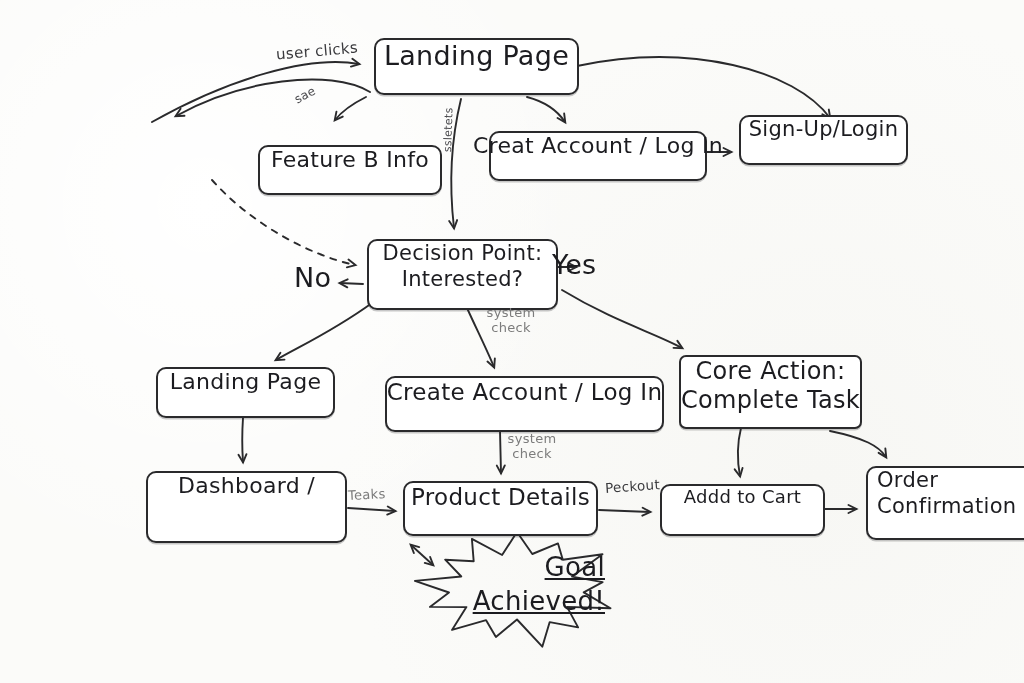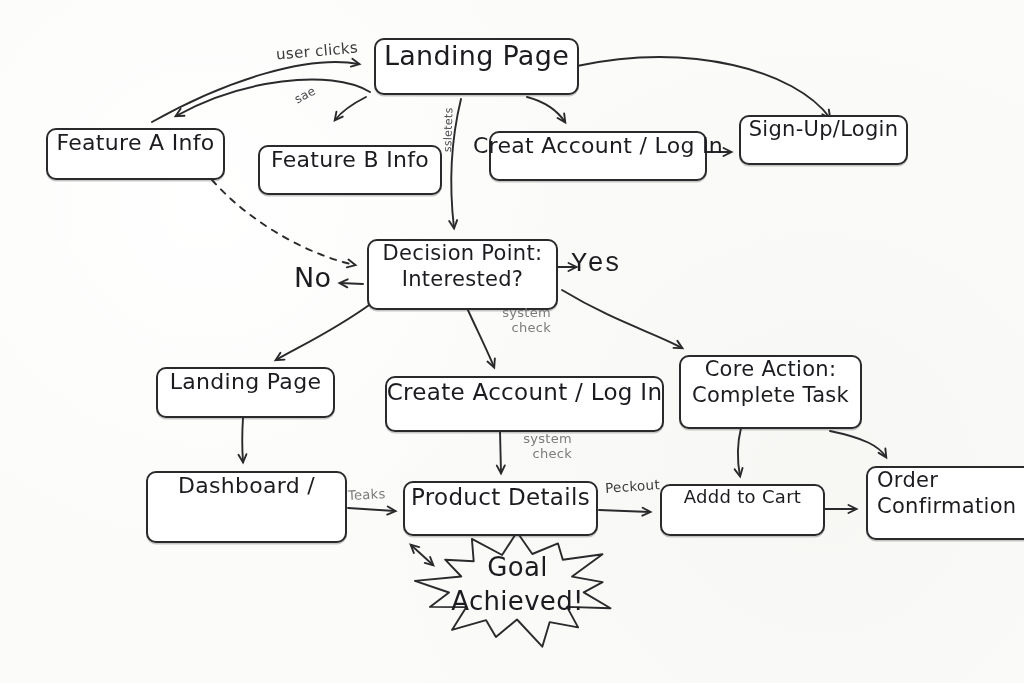--- a/index.html
+++ b/index.html
@@ -15,49 +15,49 @@
   svg.wires path.dashed{stroke-dasharray:6 7;}
   .node{
     position:absolute;background:#ffffff;border:2px solid #2a2a2c;border-radius:10px;
     display:flex;flex-direction:column;align-items:center;
     color:#1c1c20;text-align:center;line-height:1.22;letter-spacing:.3px;
     box-shadow:0 1.5px 0 rgba(40,40,44,.25);
   }
   .node span{white-space:nowrap;}
   .lbl{position:absolute;color:#3b3b3e;white-space:nowrap;letter-spacing:.3px;}
   .lbl.muted{color:#7c7c7c;}
-  .lbl.center{text-align:right;line-height:1.15;}
+  .lbl.center{text-align:center;line-height:1.15;}
   .big{font-size:27px;color:#1c1c20;}
   
   #n-landing-top{left:374px;top:38px;width:201px;height:53px;font-size:27px;}
   #n-feature-a{left:46px;top:128px;width:175px;height:48px;font-size:22px;}
   #n-feature-b{left:258px;top:145px;width:180px;height:46px;font-size:22px;}
   #n-creat-account{left:489px;top:131px;width:214px;height:46px;font-size:22px;}
   #n-signup-login{left:739px;top:115px;width:165px;height:46px;font-size:21px;}
   #n-decision{left:367px;top:239px;width:187px;height:67px;font-size:21px;}
   #n-landing-mid{left:156px;top:367px;width:175px;height:47px;font-size:22px;}
   #n-create-account{left:385px;top:376px;width:275px;height:52px;font-size:23px;}
-  #n-core-action{left:679px;top:355px;width:179px;height:70px;font-size:21px;}
+  #n-core-action{left:679px;top:355px;width:179px;height:70px;font-size:24px;border-radius:7px;}
   #n-dashboard{left:146px;top:471px;width:197px;height:68px;font-size:22px;}
   #n-product-details{left:403px;top:481px;width:191px;height:51px;font-size:23px;}
   #n-add-to-cart{left:660px;top:484px;width:161px;height:48px;font-size:18px;}
   #n-order-confirmation{left:866px;top:466px;width:155px;height:70px;font-size:21px;align-items:flex-start;padding-left:9px;text-align:left;}
   
   #l-user-clicks{left:276px;top:42px;font-size:15px;transform:rotate(-5deg);}
   #l-sae{left:294px;top:88px;font-size:12px;transform:rotate(-28deg);color:#4a4a4e;}
   #l-ssletets{left:441px;top:152px;font-size:11px;transform:rotate(-88deg);transform-origin:left top;color:#4a4a4e;}
   #l-no{left:294px;top:262px;text-align:right;}
-  #l-yes{left:571px;top:249px;font-family:Liberation Mono, monospace;}
+  #l-yes{left:552px;top:249px;}
   #l-syscheck1{left:471px;top:306px;width:80px;font-size:13px;}
   #l-syscheck2{left:492px;top:432px;width:80px;font-size:13px;}
   #l-teaks{left:348px;top:487px;font-size:13px;transform:rotate(-3deg);}
   #l-peckout{left:605px;top:478px;font-size:13.5px;color:#3b3b3e;transform:rotate(-4deg);}
   
-  #goal-text{position:absolute;left:430px;top:551px;width:175px;text-align:center;
-    font-size:26px;color:#1c1c20;line-height:1.3;letter-spacing:.3px;}
+  #goal-text{position:absolute;left:430px;top:551px;width:175px;text-align:right;
+    font-size:26px;color:#1c1c20;line-height:1.3;letter-spacing:.3px;text-decoration:underline;}
 </style>
 </head>
 <body>
 
 <div id="canvas">
 
   <svg class="wires" viewBox="0 0 1024 683">
     <defs>
       <marker id="ah" markerWidth="14" markerHeight="14" refX="9.5" refY="6" orient="auto" markerUnits="userSpaceOnUse">
         <path d="M2,2 L10,6 L2,10" fill="none" stroke="#2a2a2c" stroke-width="1.8" stroke-linecap="round"></path>
@@ -85,23 +85,20 @@
     <path d="M830,431 C864,438 879,446 886,457" marker-end="url(#ah)"></path>
     <path d="M348,508 L395,511" marker-end="url(#ah)"></path>
     <path d="M599,510 L650,512" marker-end="url(#ah)"></path>
     <path d="M825,509 L856,509" marker-end="url(#ah)"></path>
     <path d="M411,545 L433,565" marker-start="url(#ahs)" marker-end="url(#ah)"></path>
     <path id="goal-burst" d="M517.0,532.0 L532.3,554.0 L558.0,543.4 L562.8,559.7 L602.5,554.3 L572.1,576.6 L602.6,582.1 L583.7,592.4 L610.5,608.3 L567.0,606.9 L578.1,627.4 L549.7,622.1 L542.3,646.7 L517.0,619.5 L495.9,636.9 L486.1,620.2 L452.0,629.9 L466.4,607.1 L429.9,606.9 L449.0,592.5 L414.9,580.9 L461.3,576.5 L445.2,559.7 L473.7,561.3 L471.9,538.9 L502.1,555.0 Z" fill="#ffffff" stroke="#2a2a2c" stroke-width="2" stroke-linejoin="round"></path>
   </svg>
 
   <div class="node" id="n-landing-top">
     <span>Landing Page</span>
-  </div>
-  <div class="node" id="n-feature-a">
-    <span>Feature A Info</span>
   </div>
   <div class="node" id="n-feature-b">
     <span>Feature B Info</span>
   </div>
   <div class="node" id="n-creat-account">
     <span>Creat Account / Log In</span>
   </div>
   <div class="node" id="n-signup-login">
     <span>Sign-Up/Login</span>
   </div>

